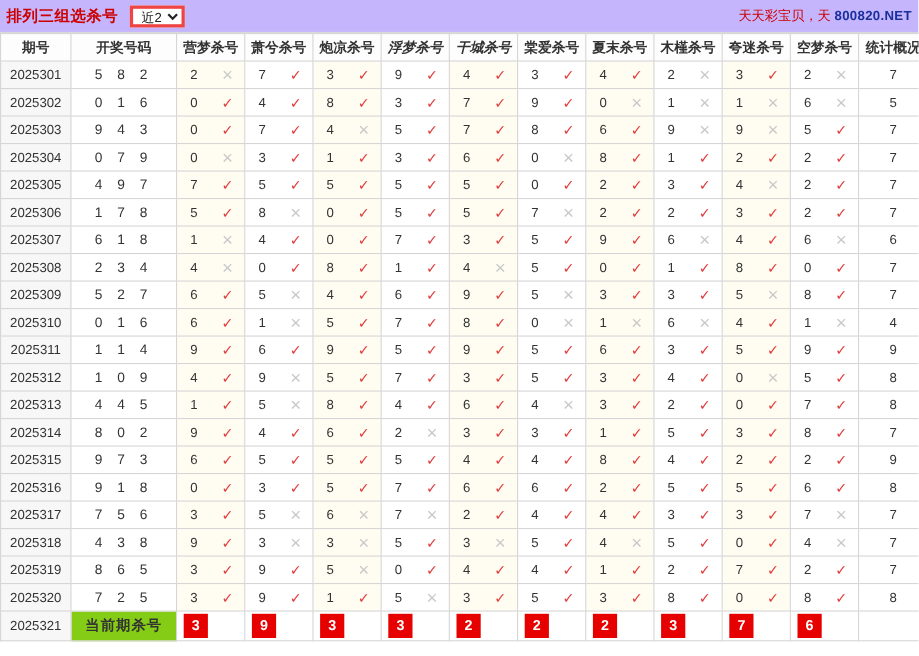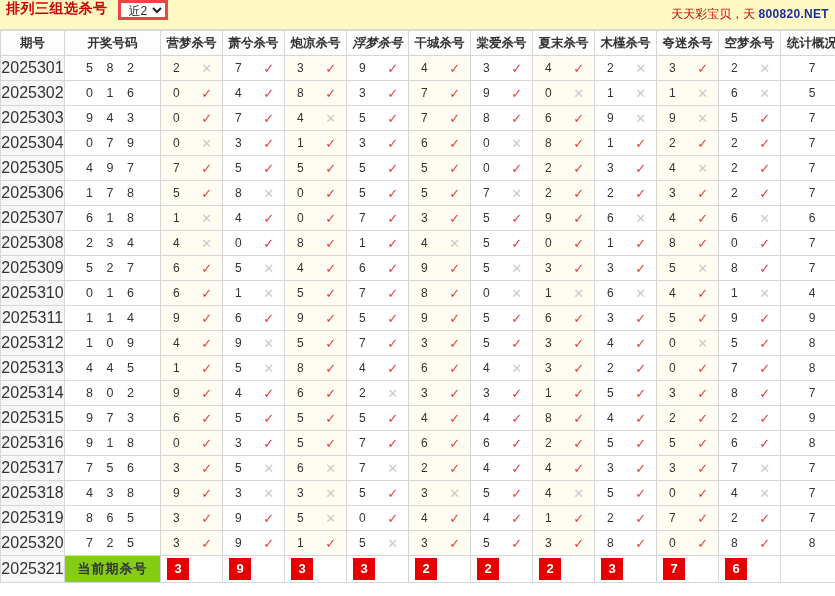--- a/index.html
+++ b/index.html
@@ -12,24 +12,24 @@
   }
   #page {
     width: 835px; height: 596px;
     position: relative;
     background: #fff;
   }
   
   .topbar {
     height: 30px;
     display: flex;
-    align-items: flex-start;
+    align-items: center;
     padding: 0 6px;
     border-bottom: 1px solid #d9d9d9;
-    background: #fef9c3;
+    background: #c4b5fd;
     position: relative;
   }
   .title {
     color: #cc0000;
     font-weight: bold;
     font-size: 14px;
     letter-spacing: 0.5px;
     margin-right: 10px;
   }
   .period-select {
@@ -69,21 +69,21 @@
     background: #fdfdfd;
     font-weight: bold;
     font-size: 12.5px;
     color: #222;
     height: 28px;
     margin-left: 36px;
   }
   td.period {
     background: #f7f7f7;
     color: #444;
-    font-size: 16px;
+    font-size: 12px;
   }
   td.code {
     background: #ffffff;
     letter-spacing: 5px;
     color: #222;
     font-size: 12.5px;
     padding-left: 6px;
   }
   
   td.kill {
@@ -152,21 +152,21 @@
 
   <table class="grid">
     <thead>
       <tr id="head-row">
           <th style="width: 64px;">期号</th>
           <th style="width: 96px;">开奖号码</th>
           <th style="width: 62px;">营梦杀号</th>
           <th style="width: 62px;">萧兮杀号</th>
           <th style="width: 62px;">炮凉杀号</th>
           <th style="width: 62px; font-style: italic;">浮梦杀号</th>
-          <th style="width: 62px;">干城杀号</th>
+          <th style="width: 62px; font-style: italic;">干城杀号</th>
           <th style="width: 62px;">棠爱杀号</th>
           <th style="width: 62px;">夏末杀号</th>
           <th style="width: 62px;">木槿杀号</th>
           <th style="width: 62px;">夸迷杀号</th>
           <th style="width: 62px;">空梦杀号</th>
           <th style="width: 63px;">统计概况</th>
         </tr>
     </thead>
     <tbody id="body-rows">
         <tr>

